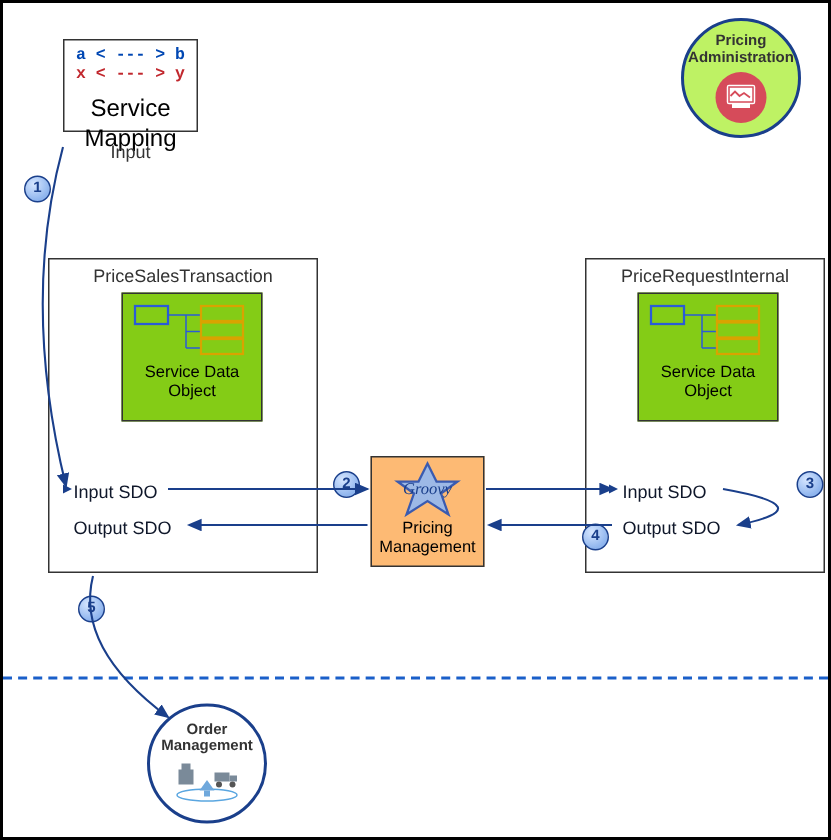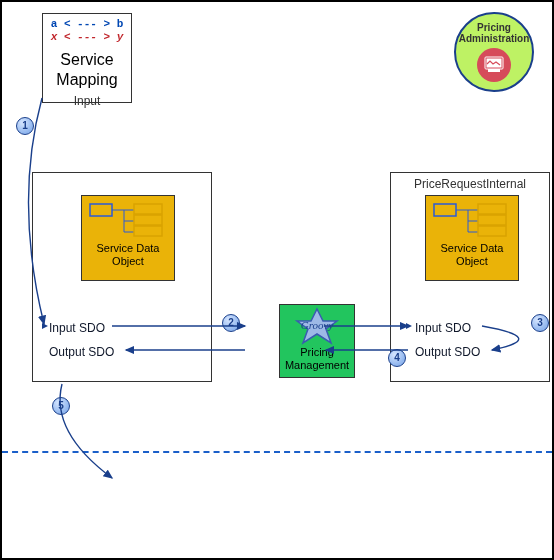--- a/index.html
+++ b/index.html
@@ -21,47 +21,47 @@
     border: 1px solid #333;
     background: #fff;
   }
   .box-title {
     text-align: center;
     font-size: 12px;
     padding: 4px 2px 2px;
     color: #333;
   }
   .sm-box {
-    left: 40px; top: 11px; width: 90px; height: 90px;
+    left: 40px; top: 24px; width: 90px; height: 62px;
   }
   .sm-code {
     font-size: 11px;
     text-align: center;
     font-family: "Courier New", monospace;
     font-weight: bold;
     line-height: 1.2;
     padding-top: 4px;
   }
   .sm-code .a { color: #0047b3; }
-  .sm-code .b { color: #c1272d; font-style: italic; }
+  .sm-code .b { color: #c1272d; }
   .sm-label {
     font-size: 16px; text-align: center; margin-top: 6px; line-height: 1.2;
   }
   .sales-label {
     position: absolute;
     left: 40px; top: 92px; width: 90px;
     text-align: center; font-size: 12px; color: #333;
   }
 
   .pst-box { left: 30px; top: 170px; width: 180px; height: 210px; }
   .pri-box { left: 388px; top: 170px; width: 160px; height: 210px; }
   .sdo-inner {
     position: absolute;
     border: 1px solid #333;
-    background: #eab308;
+    background: #84cc16;
   }
   .pst-sdo { left: 48px; top: 22px; width: 94px; height: 86px; }
   .pri-sdo { left: 34px; top: 22px; width: 94px; height: 86px; }
   .sdo-diagram {
     position: relative;
     width: 80px; height: 40px; margin: 4px auto 2px;
   }
   .sdo-label { font-size: 11px; text-align: center; line-height: 1.2; }
 
   .io-row {
@@ -73,22 +73,21 @@
   .pst-in  { top: 148px; }
   .pst-out { top: 172px; }
   .pri-in  { top: 148px; left: 24px; }
   .pri-out { top: 172px; left: 24px; }
 
   .algo-box {
     position: absolute;
     left: 245px; top: 302px;
     width: 76px; height: 74px;
     border: 1px solid #333;
-    background: #22c55e;
-    margin-left: 32px;
+    background: #fdba74;
   }
   .algo-star {
     position: relative;
     width: 60px; height: 38px; margin: 2px auto 0;
   }
   .algo-label { font-size: 11px; text-align: center; line-height: 1.15; padding: 1px 2px 0; }
 
   .pa-circle {
     position: absolute;
     right: 18px; top: 10px;
@@ -181,20 +180,21 @@
       <svg width="20" height="18" viewBox="0 0 20 18">
         <rect x="1" y="1" width="18" height="12" rx="1" fill="#fff" stroke="#fff" stroke-width="1"></rect>
         <rect x="2" y="2" width="16" height="10" fill="none" stroke="#d64b5a" stroke-width="1"></rect>
         <path d="M3 8 l3 -3 l3 3 l3 -2 l4 3" stroke="#d64b5a" fill="none" stroke-width="1.2"></path>
         <rect x="4" y="13" width="12" height="3" fill="#fff"></rect>
       </svg>
     </div>
   </div>
 
   <div class="box pst-box">
+    <div class="box-title">PriceSalesTransaction</div>
     <div class="sdo-inner pst-sdo">
       <div class="sdo-diagram">
         <svg width="80" height="40" viewBox="0 0 80 40">
           <rect x="2" y="4" width="22" height="12" fill="none" stroke="#2a5bd7" stroke-width="1.5"></rect>
           <line x1="24" y1="10" x2="36" y2="10" stroke="#2a5bd7" stroke-width="1"></line>
           <line x1="36" y1="10" x2="36" y2="32" stroke="#2a5bd7" stroke-width="1"></line>
           <line x1="36" y1="10" x2="46" y2="10" stroke="#2a5bd7" stroke-width="1"></line>
           <line x1="36" y1="21" x2="46" y2="21" stroke="#2a5bd7" stroke-width="1"></line>
           <line x1="36" y1="32" x2="46" y2="32" stroke="#2a5bd7" stroke-width="1"></line>
           <rect x="46" y="4" width="28" height="10" fill="none" stroke="#d9a300" stroke-width="1.5"></rect>
@@ -235,20 +235,36 @@
       <svg width="60" height="38" viewBox="0 0 60 38">
         <polygon points="30,2 36,14 50,14 39,22 44,36 30,27 16,36 21,22 10,14 24,14" fill="#9db9e6" stroke="#3a5bb0" stroke-width="1.5"></polygon>
         <text x="30" y="22" text-anchor="middle" font-family="cursive" font-size="11" fill="#1a3f8b" font-style="italic">Groovy</text>
       </svg>
     </div>
     <div class="algo-label">Pricing Management</div>
   </div>
 
   <div class="dashline"></div>
 
+  <div class="om-circle">
+    <div style="line-height:1.1;">Order Management</div>
+    <div class="om-icon">
+      <svg width="46" height="28" viewBox="0 0 46 28">
+        <ellipse cx="23" cy="23" rx="20" ry="4" fill="none" stroke="#5aa6e0" stroke-width="1"></ellipse>
+        <rect x="4" y="6" width="10" height="10" fill="#7a8a99"></rect>
+        <rect x="6" y="2" width="6" height="5" fill="#7a8a99"></rect>
+        <rect x="28" y="8" width="10" height="6" fill="#7a8a99"></rect>
+        <rect x="38" y="10" width="5" height="4" fill="#7a8a99"></rect>
+        <circle cx="31" cy="16" r="2" fill="#555"></circle>
+        <circle cx="40" cy="16" r="2" fill="#555"></circle>
+        <polygon points="18,20 23,13 28,20" fill="#6fa8dc"></polygon>
+        <rect x="21" y="20" width="4" height="4" fill="#6fa8dc"></rect>
+      </svg>
+    </div>
+  </div>
 
   <div class="step-badge b1">1</div>
   <div class="step-badge b2">2</div>
   <div class="step-badge b3">3</div>
   <div class="step-badge b4">4</div>
   <div class="step-badge b5">5</div>
 
   <svg class="flow">
     <defs>
       <marker id="ah" markerWidth="8" markerHeight="8" refX="6" refY="3" orient="auto">

